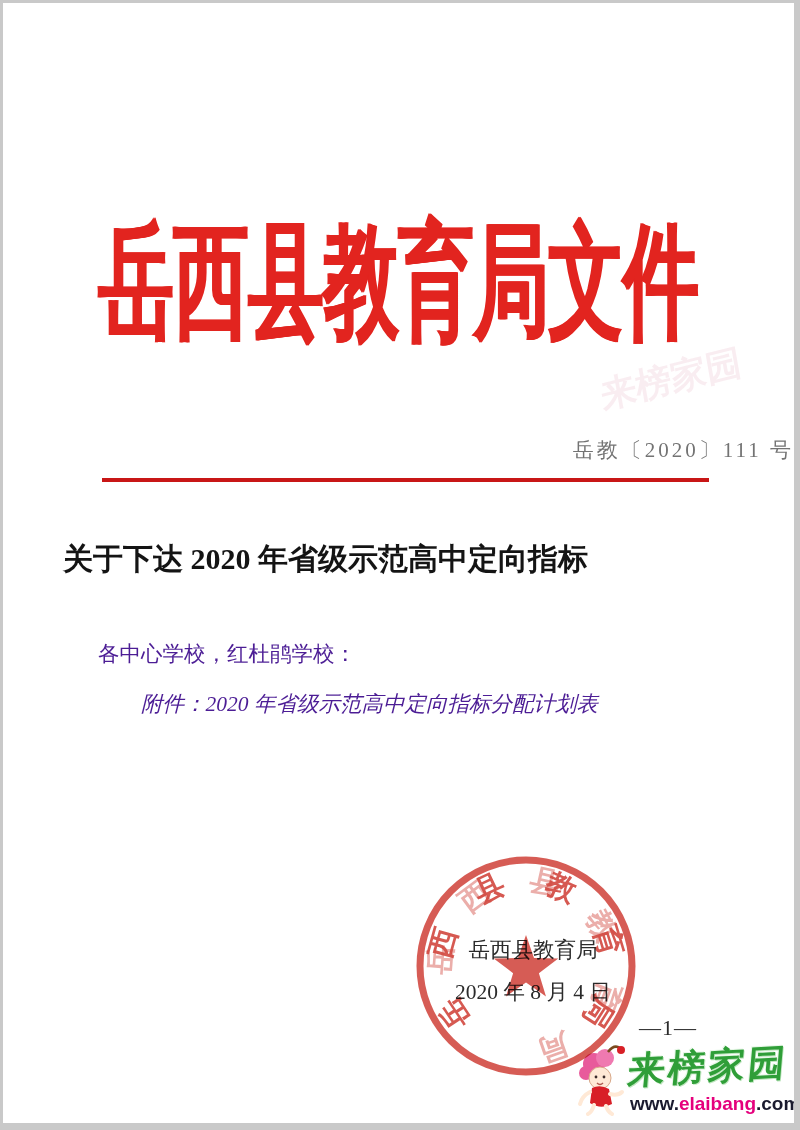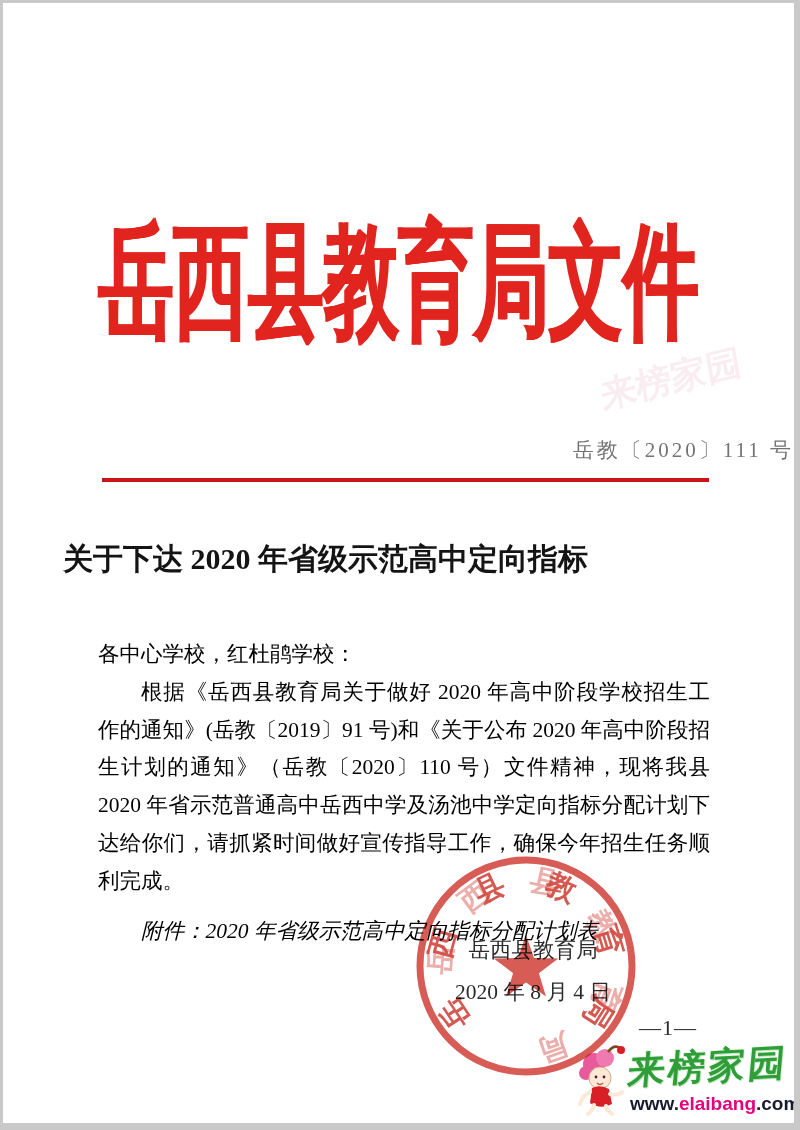--- a/index.html
+++ b/index.html
@@ -63,21 +63,21 @@
     font-size: 30px;
     font-weight: bold;
     color: #141414;
     line-height: 49px;
   }
   .body-text {
     position: absolute;
     top: 633px; left: 95px; width: 612px;
     font-size: 21.5px;
     line-height: 37.8px;
-    color: #000000;
+    color: #4c1d95;
     text-align: justify;
   }
   .body-text .indent { text-indent: 2em; }
   .attachment { margin-top: 12px; text-indent: 2em; font-style: italic; }
   .signature {
     position: absolute;
     top: 926px; left: 420px; width: 220px;
     text-align: center;
     font-size: 21.5px;
     line-height: 42px;
@@ -146,21 +146,20 @@
   <div class="doc-number">岳教〔2020〕111 号</div>
 
   <div class="red-rule"></div>
 
   <div class="doc-title">
     <div>关于下达 2020 年省级示范高中定向指标</div>
   </div>
 
   <div class="body-text">
     <div>各中心学校，红杜鹃学校：</div>
-    <div class="indent">根据《岳西县教育局关于做好 2020 年高中阶段学校招生工作的通知》(岳教〔2019〕91 号)和《关于公布 2020 年高中阶段招生计划的通知》（岳教〔2020〕110 号）文件精神，现将我县 2020 年省示范普通高中岳西中学及汤池中学定向指标分配计划下达给你们，请抓紧时间做好宣传指导工作，确保今年招生任务顺利完成。</div>
     <div class="attachment">附件：2020 年省级示范高中定向指标分配计划表</div>
   </div>
 
   <div class="signature">
     <div>岳西县教育局</div>
     <div>2020 年 8 月 4 日</div>
   </div>
 
   <svg class="seal" viewBox="0 0 236 236">
     <defs>

